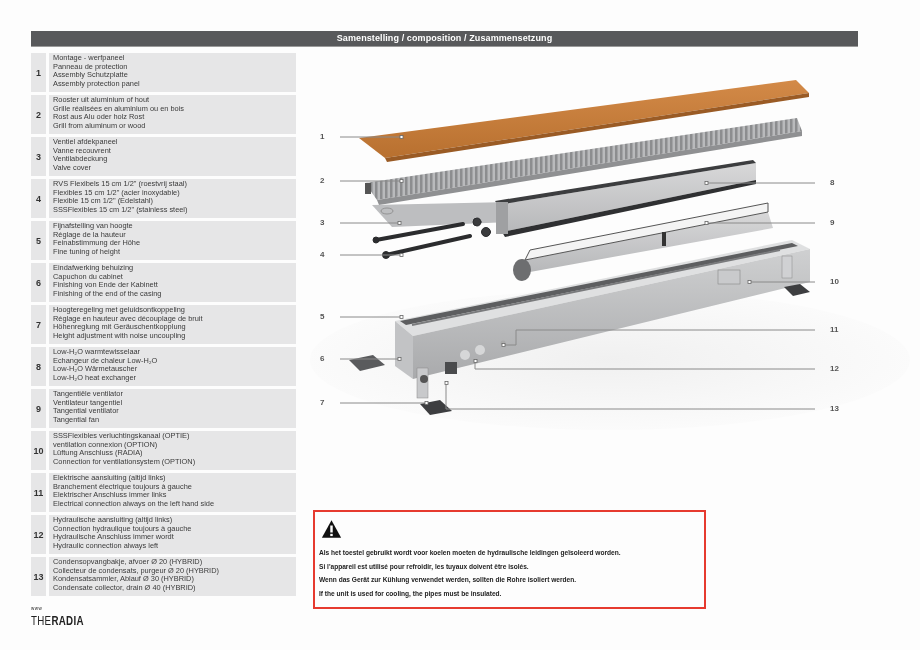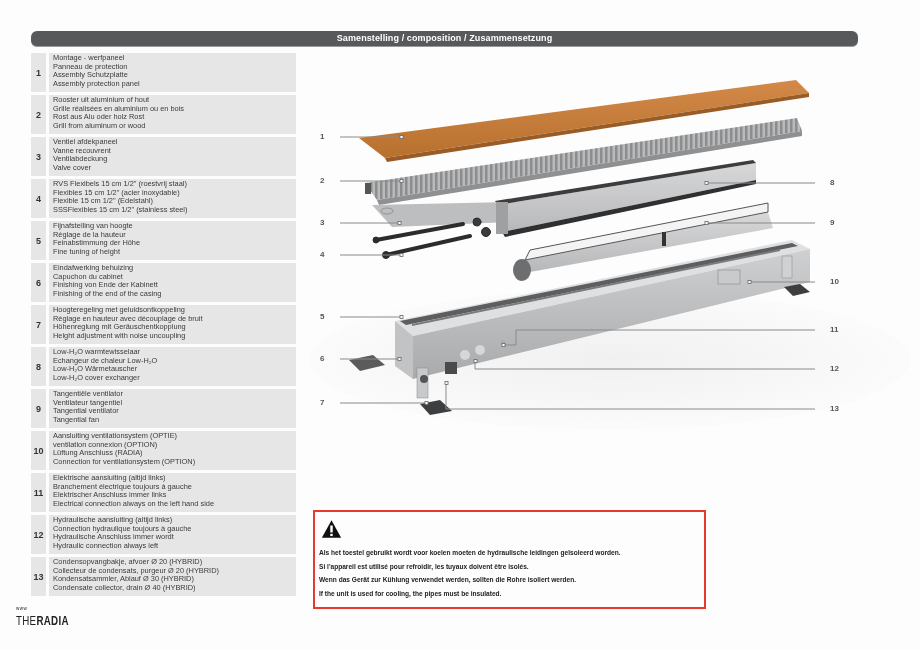--- a/index.html
+++ b/index.html
@@ -4,21 +4,21 @@
 <style>
   html, body { margin:0; padding:0; }
   body {
     width:920px; height:650px; overflow:hidden; position:relative;
     background:#fdfdfd;
     font-family:"DejaVu Sans Condensed","DejaVu Sans","Liberation Sans",sans-serif;
     color:#333;
   }
   .header-bar {
     position:absolute; left:31px; top:31px; width:827px; height:15px;
-    background:#58595b; border-bottom:1px solid #9a9a9a;border-radius:6px;
+    background:#58595b; border-bottom:1px solid #9a9a9a;
   }
   .header-title {
     position:absolute; left:300px; width:527px; top:0; height:15px; line-height:15px;
     text-align:center; color:#fff; font-weight:bold; font-size:9px;
     font-family:"Liberation Sans",sans-serif; letter-spacing:0.1px;
     left:0; width:100%;
   }
   .legend {
     position:absolute; left:31px; top:53px; width:265px;
   }
@@ -32,21 +32,21 @@
     font-family:"Liberation Sans",sans-serif;
   }
   .legend-text {
     flex:1; background:#e6e6e7; padding:1px 16px 0 4px;
     font-size:7.4px; line-height:8.6px; color:#3a3a3a;
     font-family:"Liberation Sans",sans-serif;
     white-space:nowrap; overflow:hidden;
   }
   .legend-text div { height:8.6px; }
   .logo {
-    position:absolute; left:16px; top:606px;
+    position:absolute; left:31px; top:606px;
     font-family:"Liberation Sans",sans-serif; color:#222;
   }
   .logo-www { font-size:4.5px; letter-spacing:0.5px; line-height:5px; }
   .logo-main { font-size:13px; line-height:14px; transform:scaleX(0.75); transform-origin:left; display:inline-block; letter-spacing:0.4px;}
   .logo-the { font-weight:normal; }
   .logo-radia { font-weight:bold; }
 
   .callout-num {
     position:absolute; font-family:"Liberation Sans",sans-serif; font-weight:bold;
     font-size:8px; color:#555;
@@ -133,36 +133,36 @@
       <div>Höhenreglung mit Geräuschentkopplung</div>
       <div>Height adjustment with noise uncoupling</div>
     </div>
   </div>
   <div class="legend-row">
     <div class="legend-num">8</div>
     <div class="legend-text">
       <div>Low-H₂O warmtewisselaar</div>
       <div>Echangeur de chaleur Low-H₂O</div>
       <div>Low-H₂O Wärmetauscher</div>
-      <div>Low-H₂O cover exchanger</div>
+      <div>Low-H₂O heat exchanger</div>
     </div>
   </div>
   <div class="legend-row">
     <div class="legend-num">9</div>
     <div class="legend-text">
       <div>Tangentiële ventilator</div>
       <div>Ventilateur tangentiel</div>
       <div>Tangential ventilator</div>
       <div>Tangential fan</div>
     </div>
   </div>
   <div class="legend-row">
     <div class="legend-num">10</div>
     <div class="legend-text">
-      <div>Aansluiting ventilationsystem (OPTIE)</div>
+      <div>SSSFlexibles verluchtingskanaal (OPTIE)</div>
       <div>ventilation connexion (OPTION)</div>
       <div>Lüftung Anschluss (RADIA)</div>
       <div>Connection for ventilationsystem (OPTION)</div>
     </div>
   </div>
   <div class="legend-row">
     <div class="legend-num">11</div>
     <div class="legend-text">
       <div>Elektrische aansluiting (altijd links)</div>
       <div>Branchement électrique toujours à gauche</div>

